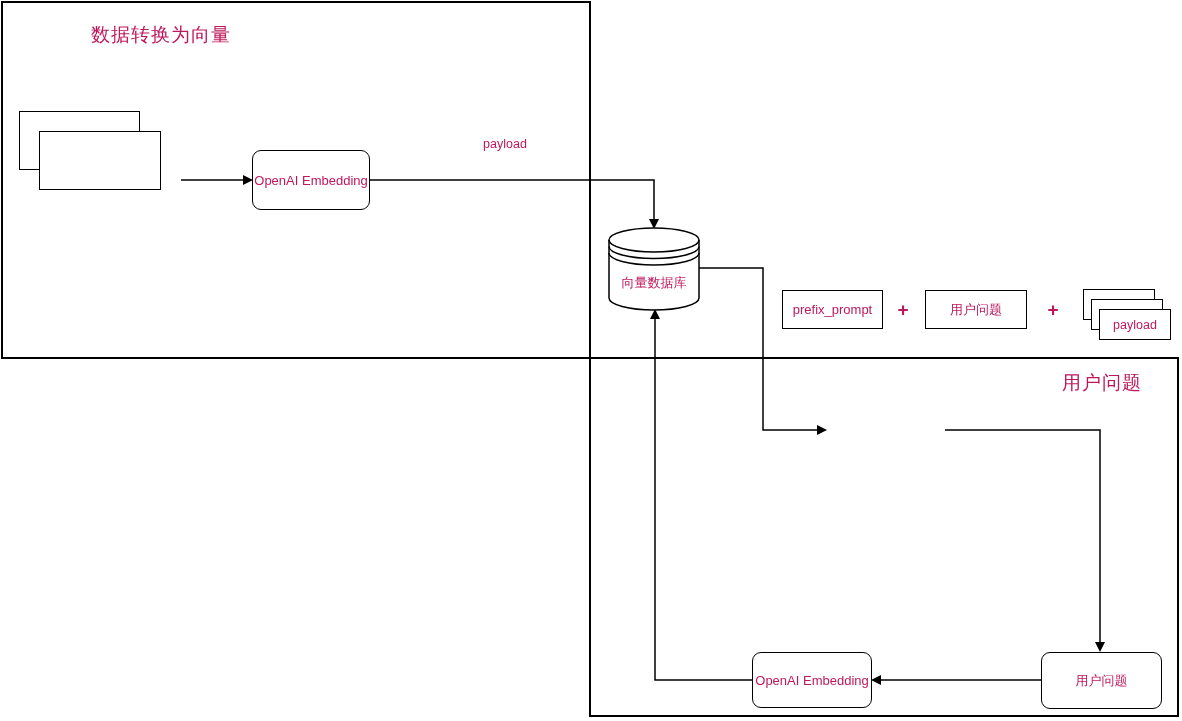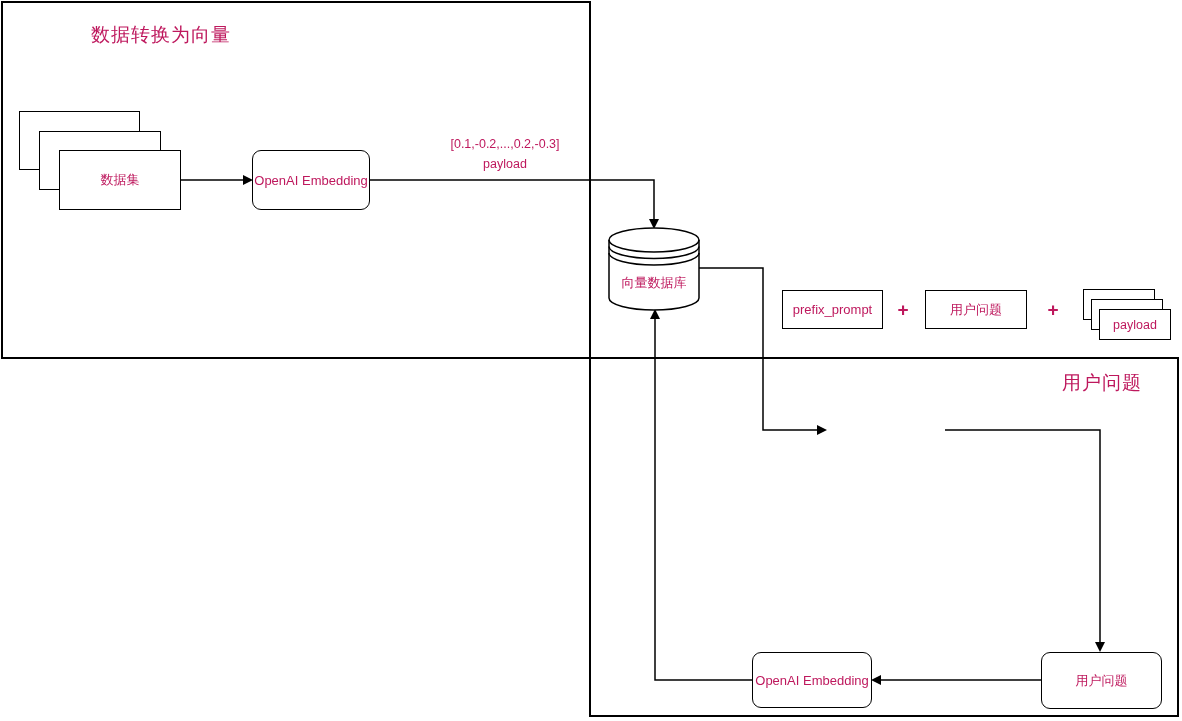--- a/index.html
+++ b/index.html
@@ -53,30 +53,26 @@
     <g stroke="#000" stroke-width="1.5">
       <path fill="#fff" d="M609 240 A45 12 0 0 1 699 240 L699 298 A45 12 0 0 1 609 298 Z"></path>
       <path fill="none" d="M609 240 A45 12 0 0 0 699 240"></path>
       <path fill="none" d="M609 246.5 A45 12 0 0 0 699 246.5"></path>
       <path fill="none" d="M609 253 A45 12 0 0 0 699 253"></path>
     </g>
   </svg>
 
   <div class="abs node" style="left:19px;top:111px;width:121px;height:59px;"></div>
   <div class="abs node" style="left:39px;top:131px;width:122px;height:59px;"></div>
-  <div class="abs node" style="left:59px;top:150px;width:122px;height:60px;">
-    <span>数据集</span>
-  </div>
 
   <div class="abs node rounded" style="left:252px;top:150px;width:118px;height:60px;">
     <span>OpenAI Embedding</span>
   </div>
 
   <div class="abs annotation" style="left:415px;top:134px;width:180px;">
-    <div>[0.1,-0.2,...,0.2,-0.3]</div>
     <div>payload</div>
   </div>
 
   <div class="abs cyl-label" style="left:609px;top:274px;width:90px;">向量数据库</div>
 
   <div class="abs node" style="left:782px;top:290px;width:101px;height:39px;text-align:right;">
     <span>prefix_prompt</span>
   </div>
 
   <div class="abs plus" style="left:888px;top:296px;width:30px;height:28px;">+</div>

